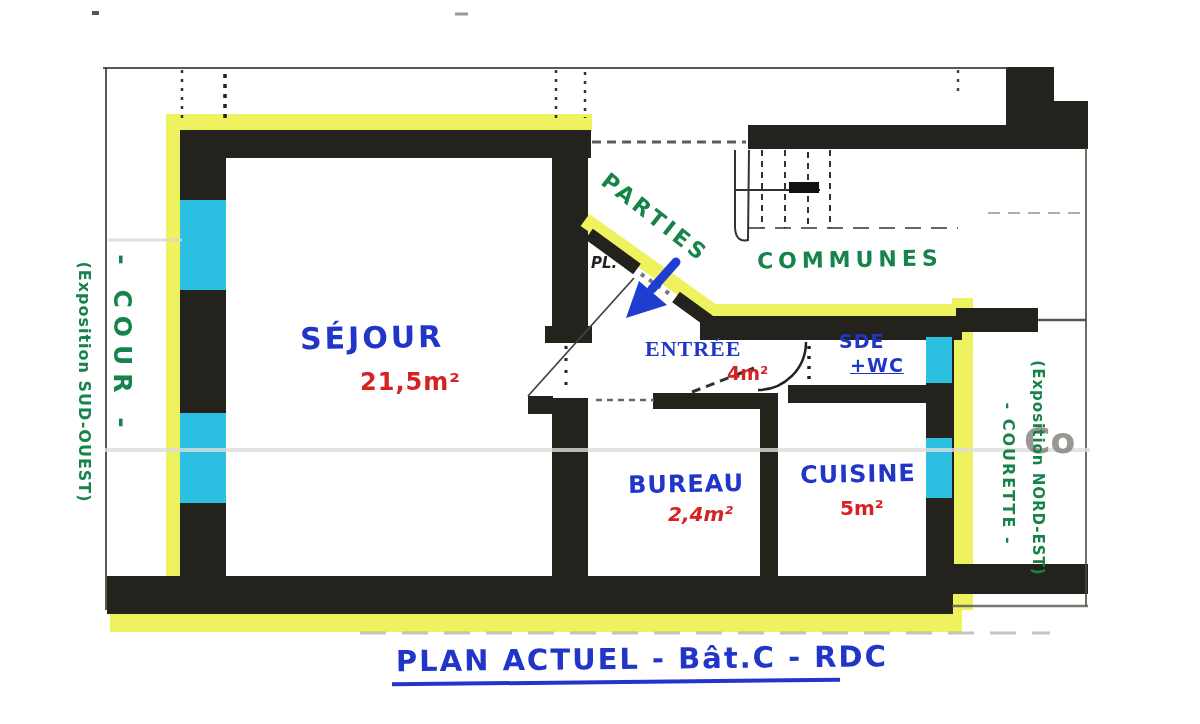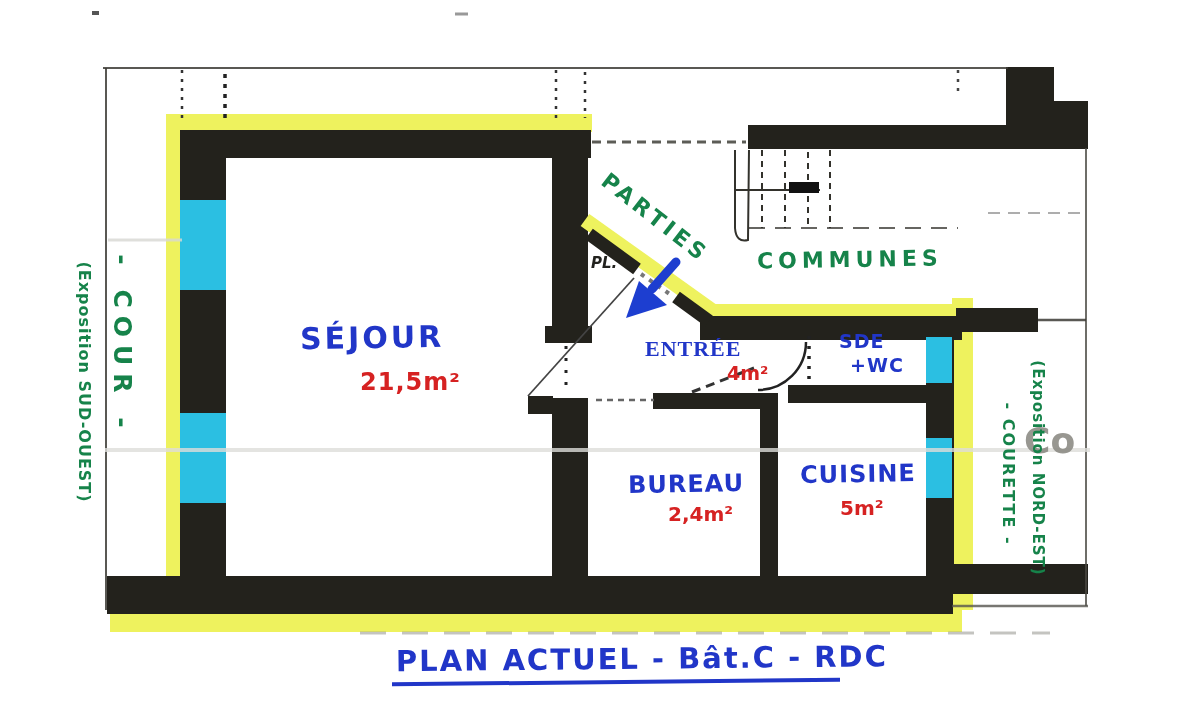--- a/index.html
+++ b/index.html
@@ -108,24 +108,24 @@
     <path d="M92,13 H99" stroke="#555" stroke-width="4"></path>
   </svg>
 
   <div class="lbl blue" style="left:300px;top:320px;font-size:30px;letter-spacing:3px;transform:rotate(-1deg);">SÉJOUR</div>
   <div class="lbl red" style="left:360px;top:368px;font-size:24px;letter-spacing:1px;text-align:right;">21,5m²</div>
 
   <div class="lbl blue" style="left:645px;top:336px;font-size:22px;letter-spacing:1px;font-family:Liberation Serif, serif;">ENTRÉE</div>
   <div class="lbl red" style="left:694px;top:362px;font-size:19px;margin-left:33px;">4m²</div>
 
   <div class="lbl blue" style="left:839px;top:330px;font-size:19px;letter-spacing:1px;">SDE</div>
-  <div class="lbl blue" style="left:850px;top:354px;font-size:19px;letter-spacing:1px;">+WC</div>
+  <div class="lbl blue" style="left:850px;top:354px;font-size:19px;letter-spacing:1px;text-decoration:underline;">+WC</div>
 
   <div class="lbl blue" style="left:628px;top:470px;font-size:24px;letter-spacing:1px;transform:rotate(-1deg);">BUREAU</div>
-  <div class="lbl red" style="left:668px;top:502px;font-size:20px;">2,4m²</div>
+  <div class="lbl red" style="left:668px;top:502px;font-size:20px;font-style:italic;">2,4m²</div>
 
   <div class="lbl blue" style="left:800px;top:460px;font-size:24px;letter-spacing:1px;transform:rotate(-1deg);">CUISINE</div>
   <div class="lbl red" style="left:840px;top:496px;font-size:20px;text-align:right;">5m²</div>
 
   <div class="lbl green" style="left:612px;top:168px;font-size:22px;letter-spacing:4px;transform:rotate(38deg);transform-origin:left top;">PARTIES</div>
   <div class="lbl green" style="left:757px;top:247px;font-size:22px;letter-spacing:5px;transform:rotate(-1deg);">COMMUNES</div>
 
   <div class="lbl ink" style="left:591px;top:254px;font-size:15px;font-style:italic;">PL.</div>
   <div class="lbl" style="left:1024px;top:420px;font-size:36px;color:#8d8c86;opacity:0.9;">Co</div>
 

